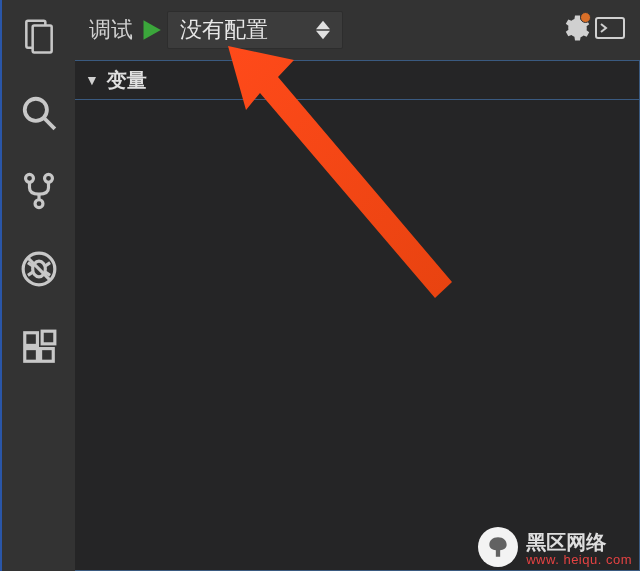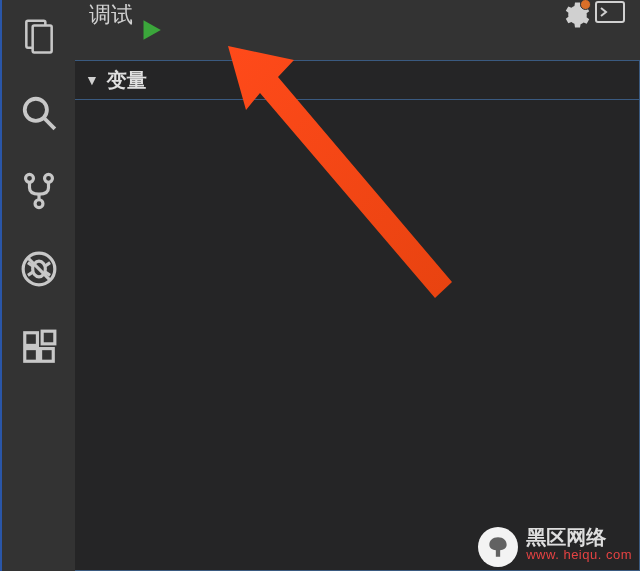--- a/index.html
+++ b/index.html
@@ -36,20 +36,21 @@
     display: flex;
     flex-direction: column;
     background: #252526;
     height: 100%;
     position: relative;
   }
   .toolbar {
     height: 60px;
     background: #333333;
     display: flex;
+    align-items: center;
     padding: 0 14px;
     gap: 4px;
   }
   .toolbar-label {
     font-size: 22px;
     color: #d0d0d0;
   }
   .play-btn {
     color: #3ba63b;
     display: flex;
@@ -115,21 +116,21 @@
     left: 75px;
     width: 320px;
     height: 320px;
     pointer-events: none;
   }
   .watermark {
     position: absolute;
     bottom: 4px;
     right: 8px;
     display: flex;
-    align-items: flex-start;
+    align-items: flex-end;
     gap: 8px;
     pointer-events: none;
     opacity: 0.95;
   }
   .wm-logo {
     width: 40px; height: 40px;
     background: #fff;
     border-radius: 50%;
     display: flex;
     align-items: center;
@@ -188,20 +189,31 @@
 </div>
 
 <div class="main">
   <div class="toolbar">
     <span class="toolbar-label">调试</span>
     <span class="play-btn">
       <svg viewBox="0 0 24 24" fill="currentColor">
           <path d="M6 3 L22 12 L6 21 Z"></path>
         </svg>
     </span>
+    <div class="config-select">
+      <span class="config-text">没有配置</span>
+      <span class="updown">
+        <svg viewBox="0 0 10 6" fill="#e0e0e0">
+            <path d="M0 6 L5 0 L10 6 Z"></path>
+          </svg>
+        <svg viewBox="0 0 10 6" fill="#e0e0e0">
+            <path d="M0 0 L5 6 L10 0 Z"></path>
+          </svg>
+      </span>
+    </div>
     <span class="spacer"></span>
     <span class="gear-wrap">
       <svg viewBox="0 0 24 24" fill="currentColor">
         <path d="M12 8a4 4 0 100 8 4 4 0 000-8zm9.4 4a7.5 7.5 0 00-.14-1.4l2.1-1.64-2-3.46-2.48 1a7.6 7.6 0 00-2.42-1.4L16 2h-4l-.46 2.7a7.6 7.6 0 00-2.42 1.4l-2.48-1-2 3.46 2.1 1.64A7.5 7.5 0 006.6 12c0 .47.05.94.14 1.4l-2.1 1.64 2 3.46 2.48-1a7.6 7.6 0 002.42 1.4L12 22h4l.46-2.7a7.6 7.6 0 002.42-1.4l2.48 1 2-3.46-2.1-1.64c.09-.46.14-.93.14-1.4z"></path>
       </svg>
       <span class="dot"></span>
     </span>
     <span class="console-btn">
       <svg viewBox="0 0 32 24" fill="none" stroke="currentColor" stroke-width="2">
         <rect x="2" y="2" width="28" height="20" rx="2"></rect>

